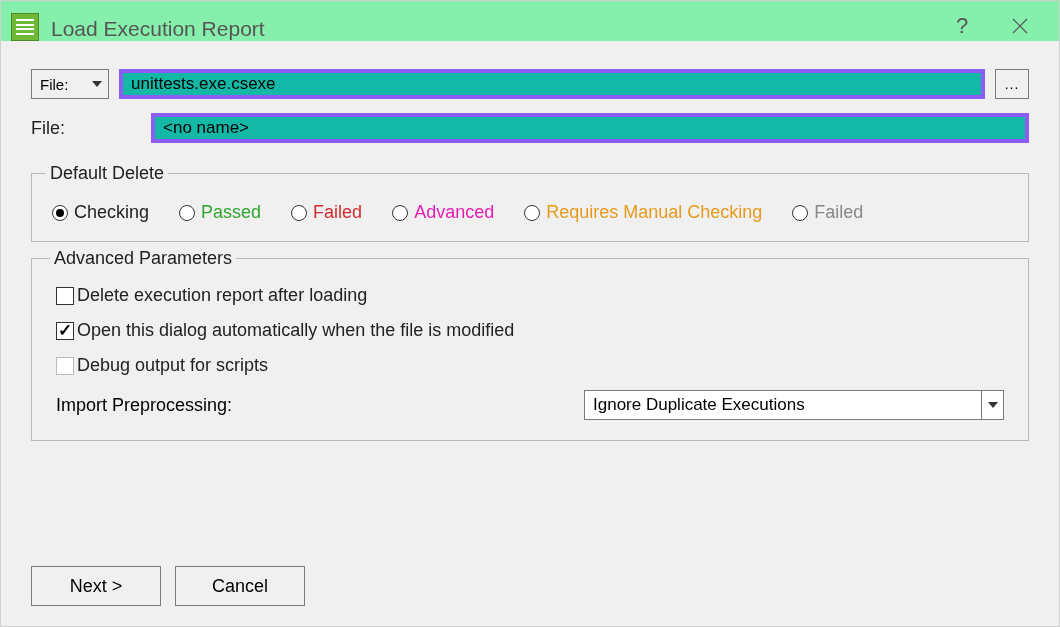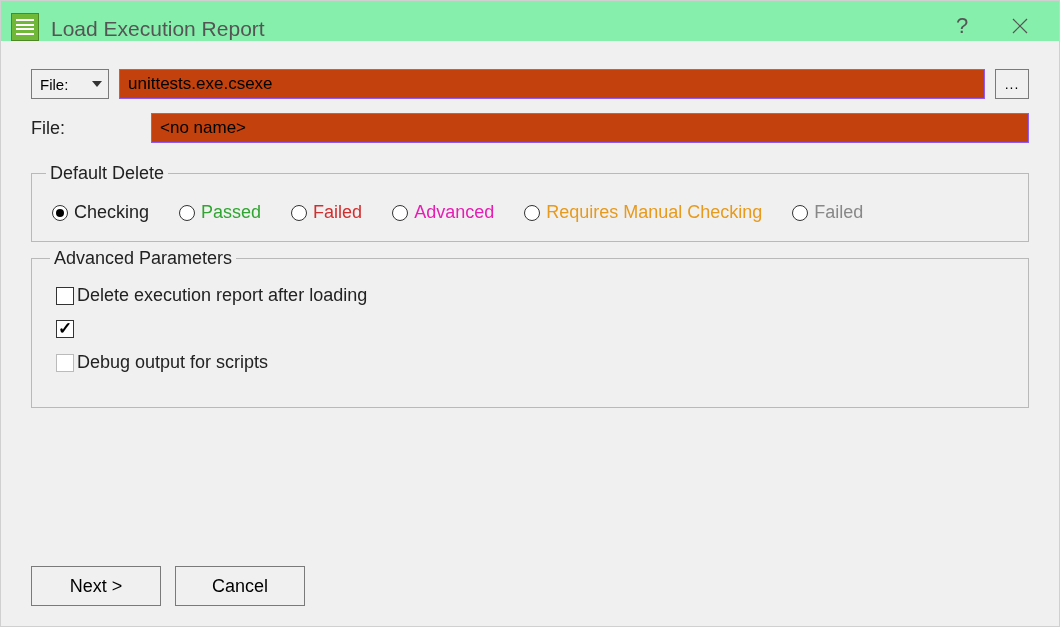--- a/index.html
+++ b/index.html
@@ -98,22 +98,22 @@
       transform: translateY(-50%);
       width: 0;
       height: 0;
       border-left: 5px solid transparent;
       border-right: 5px solid transparent;
       border-top: 6px solid #333;
     }
     .text-input {
       flex: 1;
       height: 30px;
-      border: 1px solid #8b5cf6;
-      background: #c2410c;
+      border: 4px solid #8b5cf6;
+      background: #14b8a6;
       padding: 0 8px;
       font-size: 17px;
       font-family: inherit;
     }
     .browse-btn {
       width: 34px;
       height: 30px;
       border: 1px solid #7a7a7a;
       background: #f0f0f0;
       display: flex;
@@ -346,26 +346,34 @@
 
     <fieldset class="adv-fieldset">
       <legend>Advanced Parameters</legend>
 
       <div class="check-row">
         <span class="checkbox"></span>
         <span class="check-label">Delete execution report after loading</span>
       </div>
       <div class="check-row">
         <span class="checkbox checked"></span>
+        <span class="check-label">Open this dialog automatically when the file is modified</span>
       </div>
       <div class="check-row">
         <span class="checkbox disabled"></span>
         <span class="check-label c-disabled">Debug output for scripts</span>
       </div>
 
+      <div class="import-row">
+        <span class="import-label">Import Preprocessing:</span>
+        <div class="select-box">
+          <span>Ignore Duplicate Executions</span>
+          <span class="select-arrow-box"></span>
+        </div>
+      </div>
     </fieldset>
 
     <div class="button-row">
       <div class="btn">Next &gt;</div>
       <div class="btn">Cancel</div>
     </div>
 
   </div>
 </div>
 

